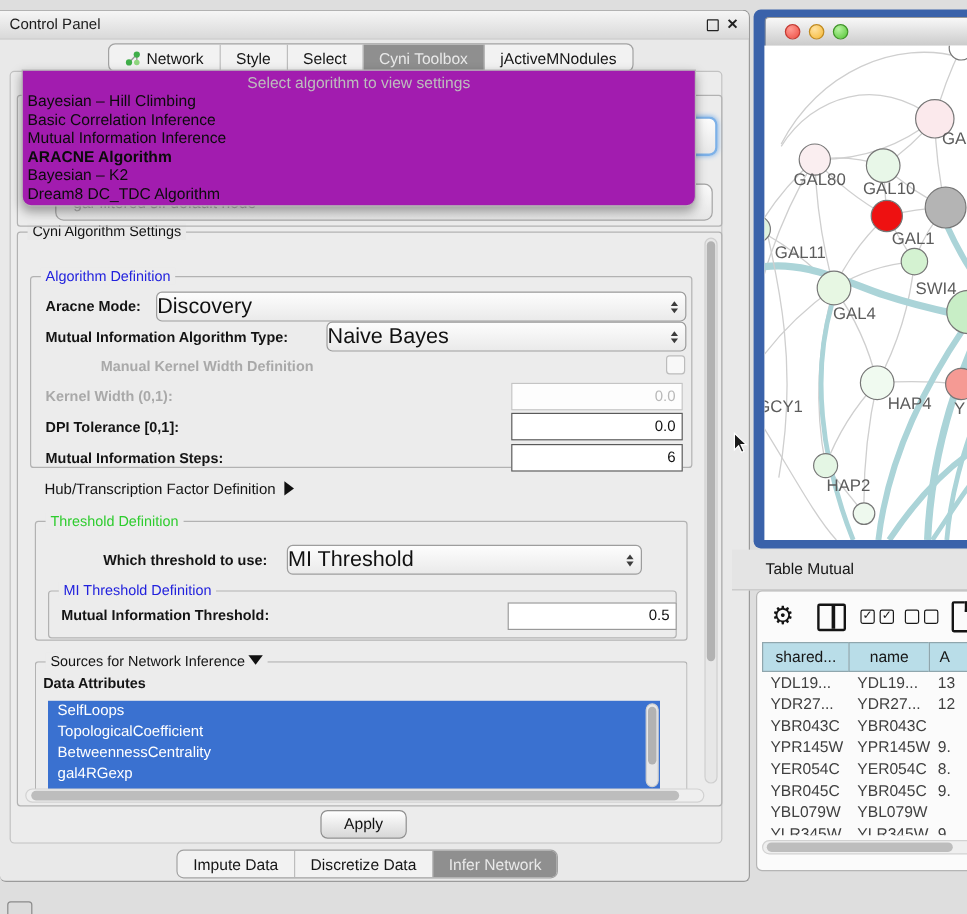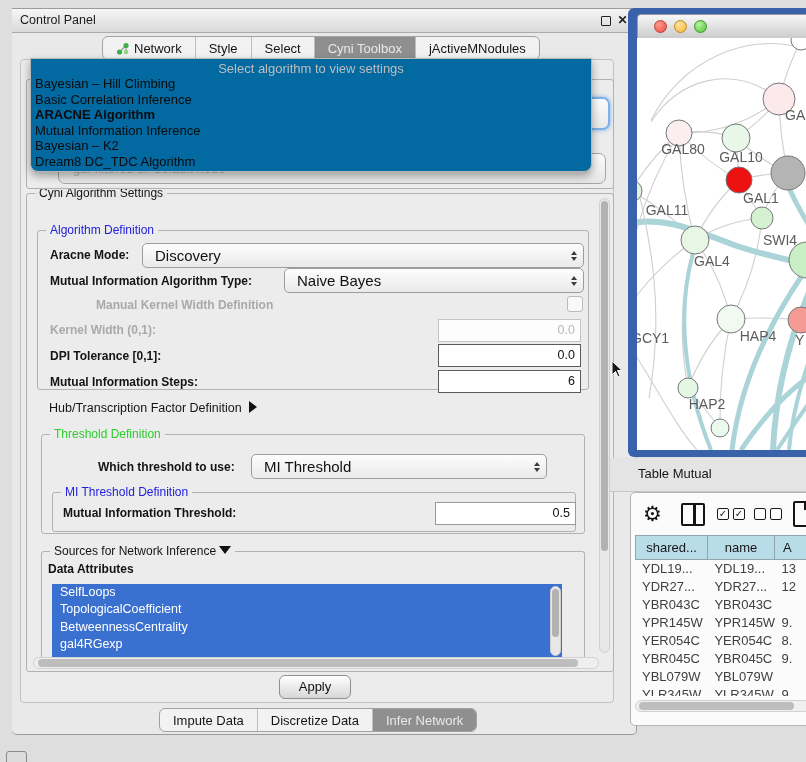--- a/index.html
+++ b/index.html
@@ -1,19 +1,19 @@
 <!DOCTYPE html>
 <html><head>
 <meta charset="utf-8">
 <style>
   html,body{margin:0;padding:0;}
   body{font-family:"Liberation Sans",sans-serif;background:#dedede;}
   #screen{position:relative;width:806px;height:762px;overflow:hidden;background:#dedede;}
   
-  #cpanel{position:absolute;left:12px;top:8px;width:625px;height:727px;background:#e9e9e9;
+  #cpanel{position:absolute;left:0;top:8px;width:625px;height:727px;background:#e9e9e9;
     border:1px solid #9b9b9b;border-left:none;border-radius:0 6px 5px 5px;box-sizing:border-box;}
   #cp-titlebar{position:absolute;left:0;top:0;right:0;height:23px;
     background:linear-gradient(#f6f6f6,#d9d9d9);border-bottom:1px solid #ababab;border-radius:0 5px 0 0;}
   #cp-title{position:absolute;left:8px;top:4px;font-size:12.5px;color:#1b1b1b;}
   .cp-winbtn{position:absolute;top:5px;width:13px;height:13px;font-size:12px;line-height:13px;text-align:center;color:#222;}
   #cp-float{right:24px;}
   #cp-float span{display:block;margin:2px auto 0;width:8px;height:8px;border:1.6px solid #222;border-radius:1px;}
   #cp-close{right:7px;font-weight:bold;}
   
   .tabbar{position:absolute;display:flex;height:22px;background:#f2f2f2;border:1px solid #a2a2a2;
@@ -33,29 +33,29 @@
   .chip.blue{color:#2121dd;}
   .chip.green{color:#2ecc2e;}
   .lbl{position:absolute;font-size:12px;font-weight:bold;color:#141414;white-space:nowrap;}
   .lbl.plain{font-weight:normal;}
   .lbl.dis{color:#a9a9a9;}
   .fld{position:absolute;background:#fff;border:1px solid #999;box-sizing:border-box;
     font-size:12.5px;text-align:right;padding:0 5px;line-height:21px;color:#111;}
   .fld.strong{border-color:#5a5a5a;}
   .fld.dis{border-color:#c4c4c4;color:#b8b8b8;background:#fdfdfd;}
   .combo{position:absolute;background:linear-gradient(#fdfdfd,#eaeaea);border:1px solid #9d9d9d;
-    border-radius:5px;box-sizing:border-box;font-size:15px;color:#111;line-height:23px;padding-left:12px;}
+    border-radius:5px;box-sizing:border-box;font-size:18px;color:#111;line-height:23px;}
   .stepper{position:absolute;right:6px;top:0;height:100%;display:flex;flex-direction:column;justify-content:center;gap:2px;}
   .tri-up{width:0;height:0;border-left:3.5px solid transparent;border-right:3.5px solid transparent;border-bottom:4.5px solid #3c3c3c;}
   .tri-dn{width:0;height:0;border-left:3.5px solid transparent;border-right:3.5px solid transparent;border-top:4.5px solid #3c3c3c;}
   .tri-right{display:inline-block;width:0;height:0;border-top:6px solid transparent;border-bottom:6px solid transparent;border-left:8px solid #111;vertical-align:-1px;}
   .tri-down-b{display:inline-block;width:0;height:0;border-left:6px solid transparent;border-right:6px solid transparent;border-top:8px solid #111;vertical-align:1px;}
   .checkbox{position:absolute;width:14px;height:14px;border:1px solid #bcbcbc;border-radius:3px;background:#f8f8f8;}
   
-  #algo-popup{position:absolute;left:18px;top:49px;width:560px;height:112px;background:#0369a1;
+  #algo-popup{position:absolute;left:18px;top:49px;width:560px;height:112px;background:#a21caf;
     border:1px solid #b7b7b7;border-radius:0 0 8px 8px;box-shadow:0 4px 9px rgba(0,0,0,.35);z-index:50;overflow:hidden;}
   #algo-popup .ph{font-size:13px;color:#bdbdbd;text-align:center;padding-top:2px;height:15px;}
   #algo-popup .it{font-size:13px;color:#0b0b0b;line-height:15.6px;padding-left:4px;white-space:nowrap;}
   #algo-popup .it.sel{font-weight:bold;}
   
   #inference-grp{z-index:10;}
   #net-combo-frag{position:absolute;left:546px;top:88px;width:52px;height:33px;border:2px solid #7db1e8;
     border-radius:7px;background:linear-gradient(#fcfcfc,#e8e8e8);box-shadow:0 0 4px #7db1e8;box-sizing:border-box;z-index:11;}
   #gal-combo{position:absolute;left:46px;top:144px;width:548px;height:31px;border:1px solid #a5a5a5;border-radius:7px;
     background:linear-gradient(#fbfbfb,#e6e6e6);box-sizing:border-box;font-size:13px;color:#b3b3b3;line-height:29px;padding-left:14px;z-index:11;}
@@ -149,22 +149,22 @@
 
     <div id="inference-grp" class="grp" style="left:14px;top:70px;width:588px;height:110px;"></div>
     <div id="net-combo-frag"></div>
     <div id="gal-combo">gal-filtered sif default node</div>
 
     <div id="algo-popup">
       <div class="ph">Select algorithm to view settings</div>
       <div id="popup-items">
           <div class="it">Bayesian – Hill Climbing</div>
           <div class="it">Basic Correlation Inference</div>
+          <div class="it">Mutual Information Inference</div>
           <div class="it sel">ARACNE Algorithm</div>
-          <div class="it">Mutual Information Inference</div>
           <div class="it">Bayesian – K2</div>
           <div class="it">Dream8 DC_TDC Algorithm</div>
         </div>
     </div>
 
     <div class="grp" style="left:14px;top:184px;width:588px;height:479px;">
       <span class="chip" style="background:#e9e9e9;">Cyni Algorithm Settings</span>
 
       <div class="grp" style="left:10px;top:36px;width:552px;height:160px;">
         <span class="chip blue">Algorithm Definition</span>

